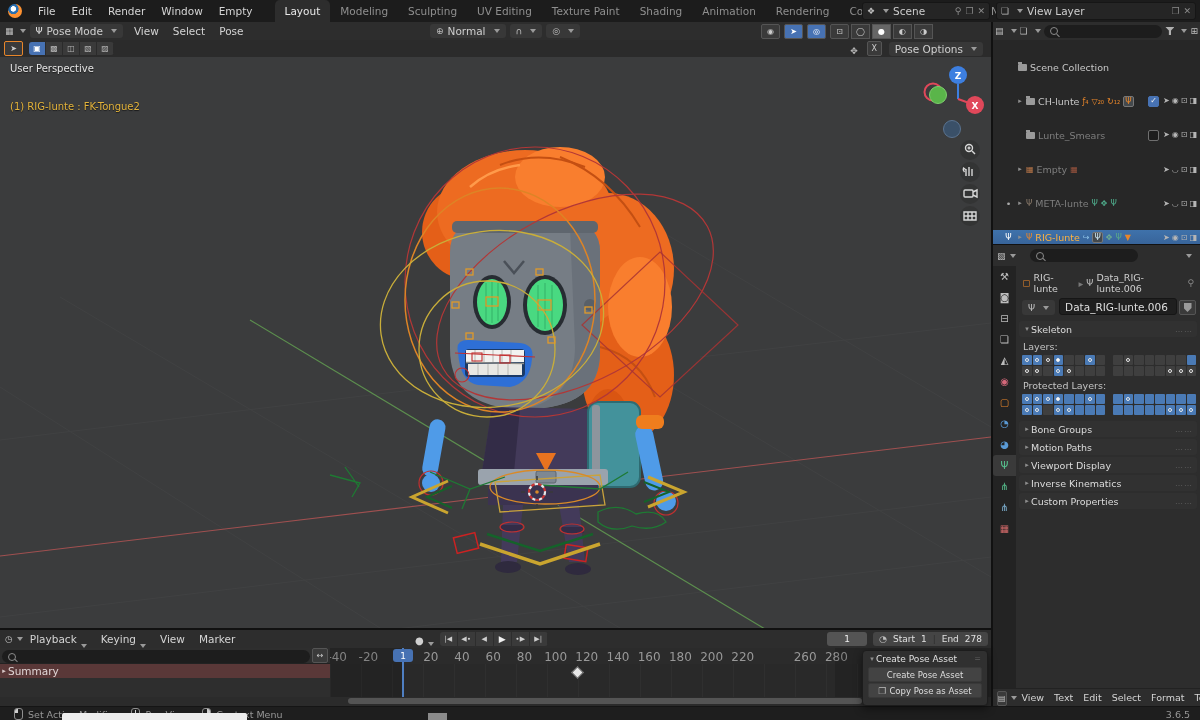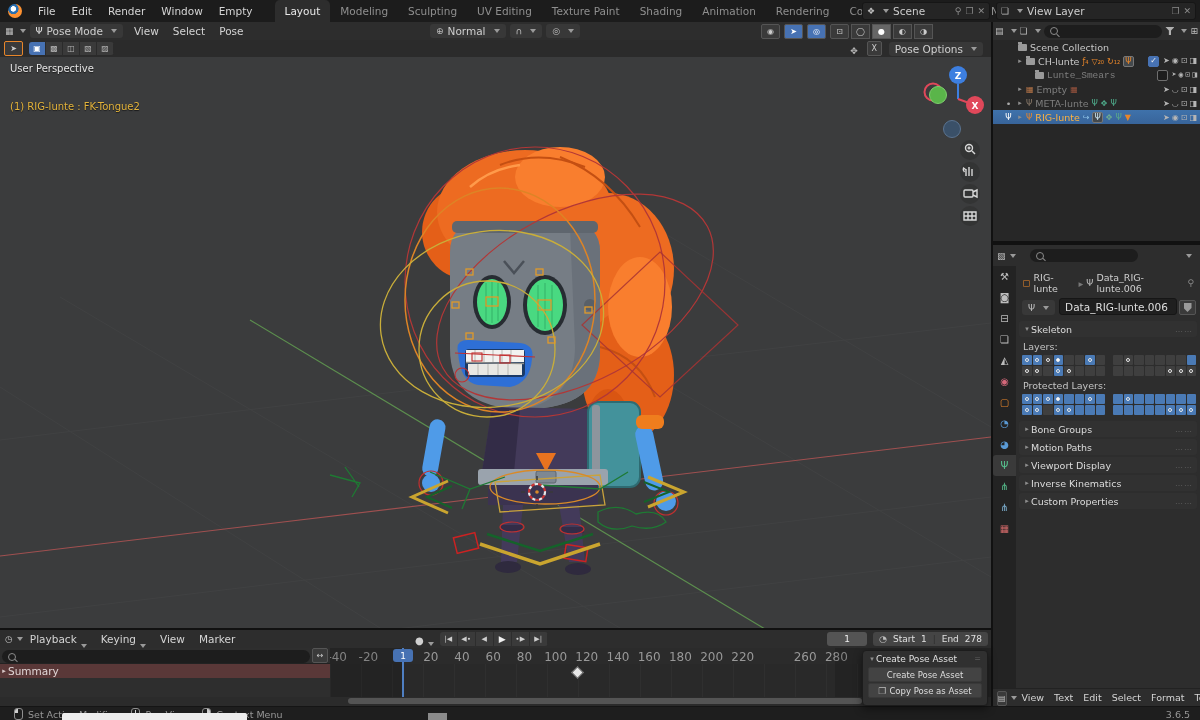--- a/index.html
+++ b/index.html
@@ -39,21 +39,21 @@
   .search{flex:1;display:flex;align-items:center;background:#1d1d1d;border-radius:8px;height:13px;padding:0 6px;gap:4px;}
   .mag{position:relative;width:6px;height:6px;border:1.2px solid #8a8a8a;border-radius:50%;display:inline-block;flex:none;}
   .mag::after{content:"";position:absolute;right:-3px;bottom:-2px;width:4px;height:1.2px;background:#8a8a8a;transform:rotate(45deg);}
   .i-funnel{width:9px;height:8px;background:#b0b0b0;clip-path:polygon(0 0,100% 0,62% 45%,62% 100%,38% 100%,38% 45%);display:inline-block;}
   
   .vp{left:0;top:57px;width:991px;height:571px;background:#3b3c3d;overflow:hidden;}
   .vp-overlay{position:absolute;left:10px;top:5px;line-height:13px;font-size:10px;color:#e4e4e4;text-shadow:0 1px 1px rgba(0,0,0,.6);}
   .vp-overlay .l2{color:#e3b33b;margin-top:25px;}
   
   .outliner{left:993px;top:40px;width:207px;height:201px;background:#272727;font-size:9.5px;}
-  .orow{position:relative;height:14px;display:flex;align-items:center;color:#c7c7c7;}
+  .orow{position:relative;height:14px;display:flex;align-items:center;color:#c7c7c7;margin-top:20px;}
   .orow .lbl{margin-left:3px;white-space:nowrap;}
   .orow.dim .lbl{color:#7e7e7e;}
   .orow.sel{background:linear-gradient(#3f72ab,#38649a);}
   .orow .lbl.activeN{color:#ffb341;}
   .oic{font-size:8px;margin-left:2px;}
   .oright{position:absolute;right:3px;display:flex;gap:2px;font-size:8px;color:#b5b5b5;}
   .i-coll{width:9px;height:7px;background:#9a9a9a;border-radius:1px;position:relative;display:inline-block;margin-left:2px;flex:none;}
   .i-coll::before{content:"";position:absolute;top:-2px;left:0;width:4px;height:2px;background:#9a9a9a;}
   .exp{width:8px;font-size:7px;color:#8f8f8f;text-align:center;flex:none;}
   .cb{width:9px;height:9px;border:1px solid #6f6f6f;border-radius:2px;background:#1d1d1d;font-size:8px;
@@ -430,21 +430,21 @@
         <span class="oic" style="color: rgb(232, 134, 42); margin-left: 3px;">↻₁₂</span>
         <span class="oic boxed" style="color: rgb(232, 134, 42); margin-left: 3px;">Ψ</span>
         <span class="oright">
           <span class="cb checked">✓</span>
           <span>➤</span>
           <span>◉</span>
           <span>⊡</span>
           <span>◨</span>
         </span>
       </div>
-      <div class="orow dim" style="padding-left: 17px; font-family: Liberation Mono, monospace;">
+      <div class="orow dim" style="padding-left: 8px;">
         <div style="width: 15px; flex: 0 0 auto; text-align: center;"></div>
         <span class="exp"></span>
         <span class="i-coll"></span>
         <span class="lbl">Lunte_Smears</span>
         <span class="oright">
           <span class="cb"></span>
           <span>➤</span>
           <span>◉</span>
           <span>⊡</span>
           <span>◨</span>

